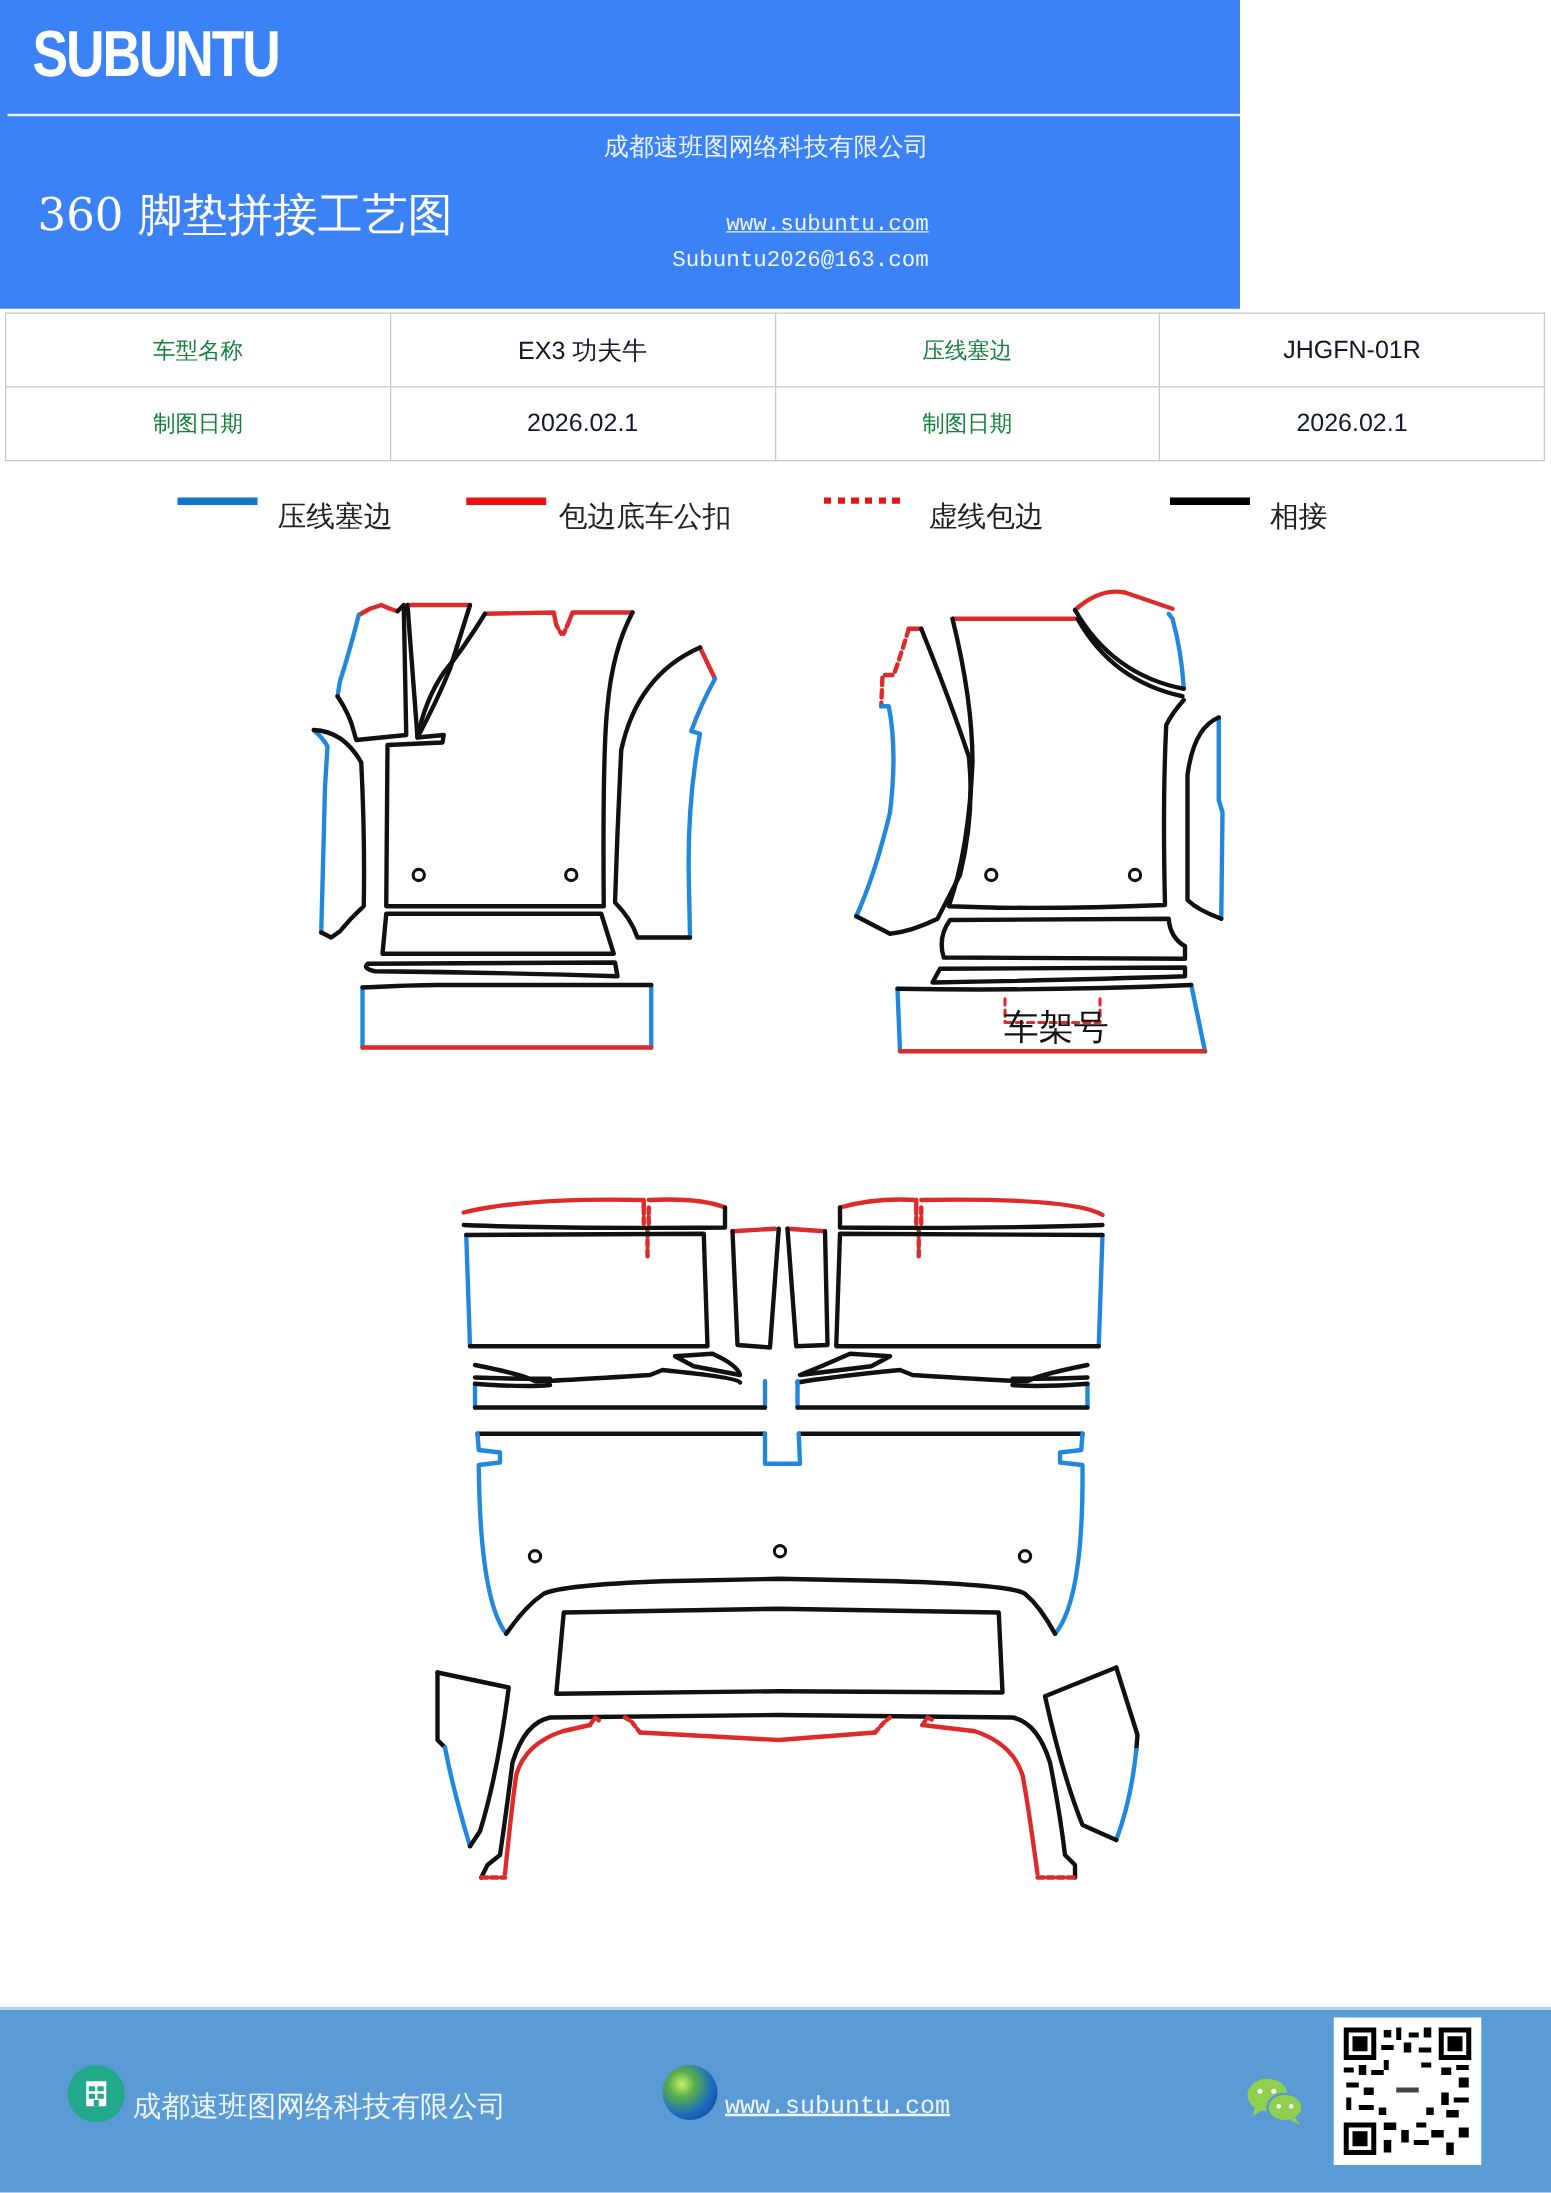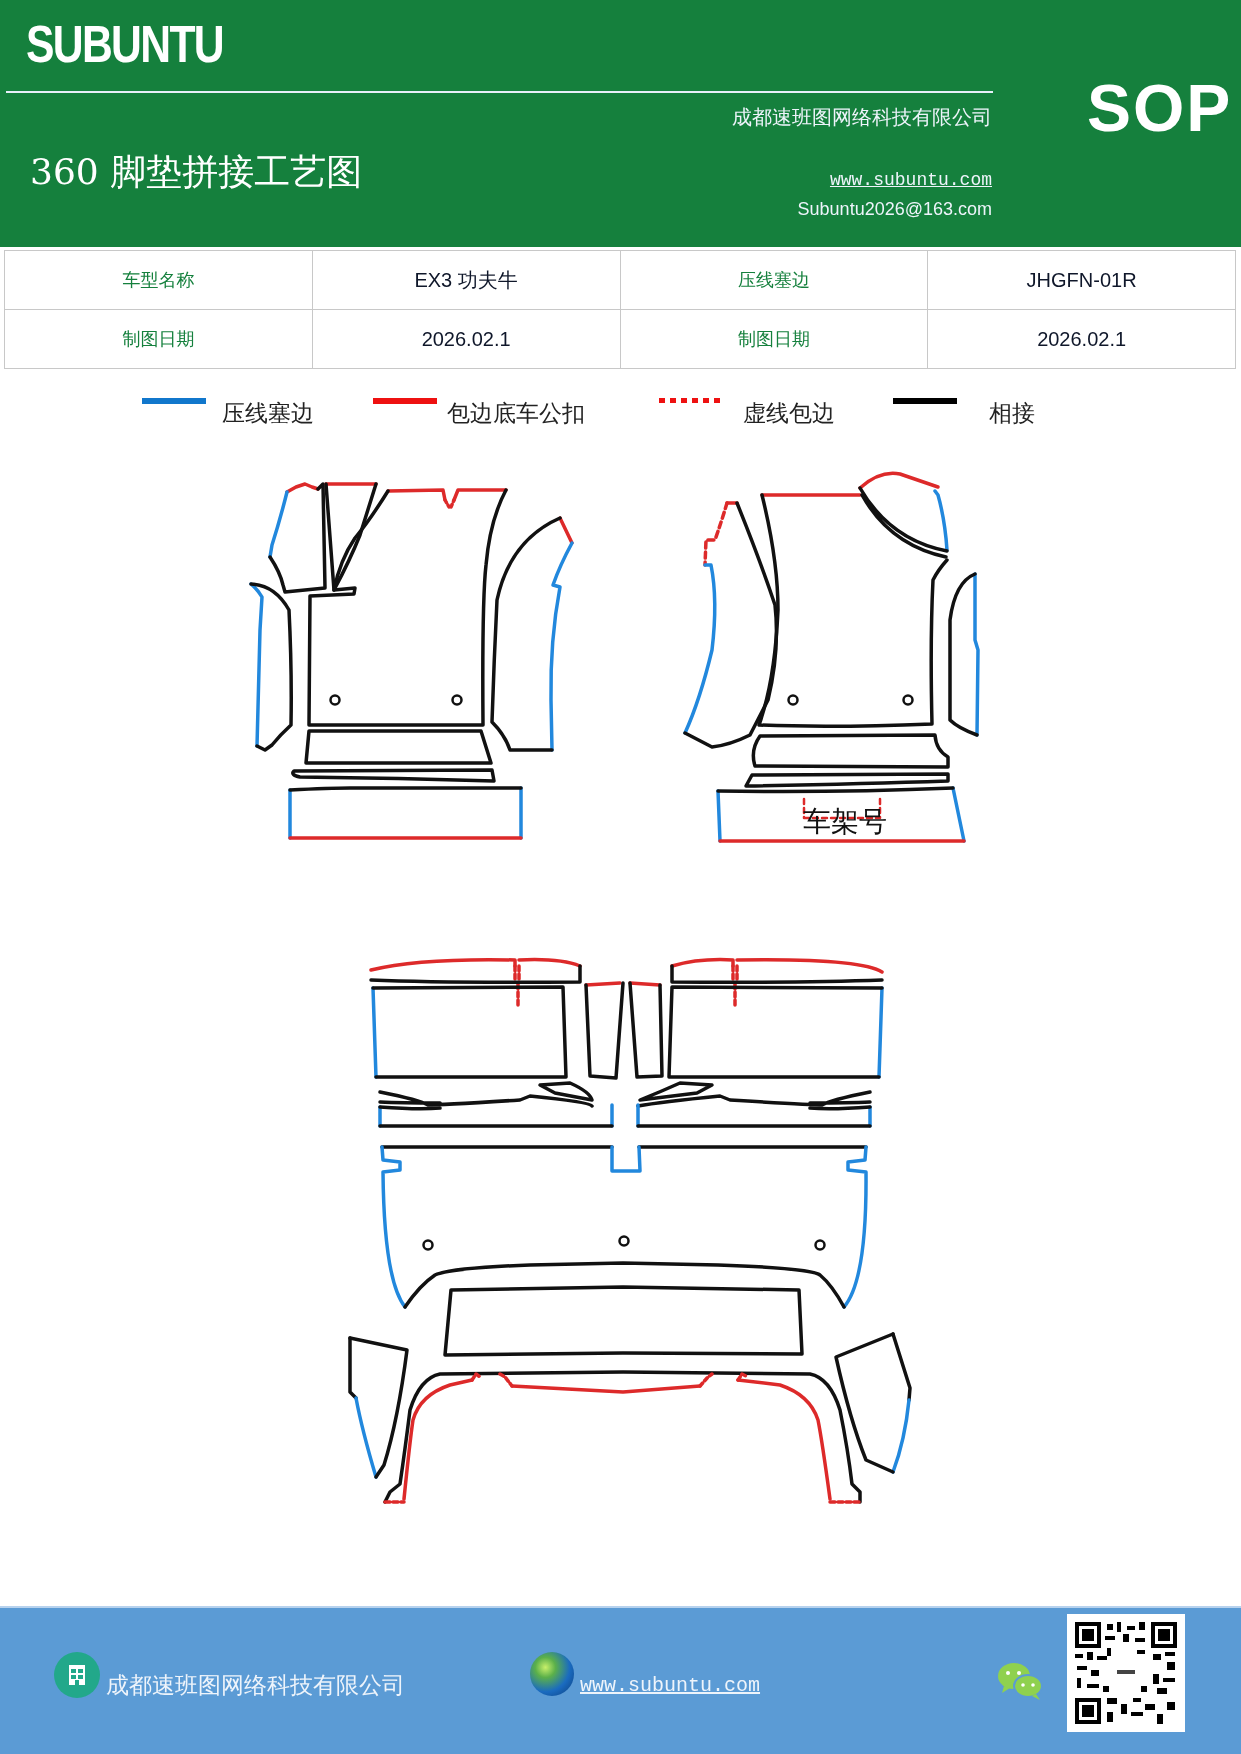--- a/index.html
+++ b/index.html
@@ -1,25 +1,25 @@
 <!DOCTYPE html>
 <html><head>
 <meta charset="utf-8">
 <style>
   html, body { margin:0; padding:0; }
   body { width:1241px; height:1754px; position:relative; background:#ffffff; overflow:hidden;
          font-family:"DejaVu Serif", serif; }
-  .header { position:absolute; left:0; top:0; width:1241px; height:247px; background:#15803d; }
+  .header { position:absolute; left:0; top:0; width:992px; height:247px; background:#3b82f6; }
   .brand { position:absolute; left:26px; top:14px; color:#fff; font-family:"Liberation Sans", sans-serif;
            font-weight:bold; font-size:52px; letter-spacing:-2px; transform:scaleX(0.82); transform-origin:left top; }
   .hdr-rule { position:absolute; left:6px; top:91px; width:987px; height:2px; background:#e8f0fa; }
   .doc-title { position:absolute; left:30px; top:148px; color:#fff; font-size:36px; font-family:"DejaVu Serif", serif; }
   .company { position:absolute; right:249px; top:104px; color:#eef4fb; font-size:20px; text-align:right; }
   .website { position:absolute; right:249px; top:170px; color:#eef4fb; font-size:18px; font-family:"Liberation Mono", monospace; text-decoration:underline; }
-  .email { position:absolute; right:249px; top:199px; color:#eef4fb; font-size:18px; font-family:Liberation Sans, sans-serif; }
+  .email { position:absolute; right:249px; top:199px; color:#eef4fb; font-size:18px; font-family:Liberation Mono, monospace; }
   .sop { position:absolute; left:1087px; top:70px; color:#fff; font-size:66px; font-family:Liberation Sans, sans-serif; font-weight:bold; letter-spacing:2px; }
 
   .info-table { position:absolute; left:4px; top:250px; width:1232px; border-collapse:collapse; }
   .info-table td { border:1.5px solid #c8c8c8; height:56px; text-align:center; font-size:18px; color:#15803d; width:25%; }
   .info-table td.v { font-family:"Liberation Sans", sans-serif; font-size:20px; color:#0f172a; }
 
   .legend { position:absolute; top:398px; left:0; width:1241px; height:40px; }
   .lg-item { position:absolute; top:0; display:flex; align-items:flex-start; }
   .lg-line { width:64px; height:6px; margin-right:16px; }
   .lg-label { font-size:23px; color:#222; }
@@ -72,21 +72,21 @@
     <span class="lg-label">压线塞边</span>
   </div>
   <div class="lg-item" style="left:373px;">
     <span class="lg-line" style="background:#ee1111;margin-right:10px;"></span>
     <span class="lg-label">包边底车公扣</span>
   </div>
   <div class="lg-item" style="left:659px;">
     <span class="lg-line" style="background:repeating-linear-gradient(90deg,#ee1111 0 6px,transparent 6px 11px);height:5px;margin-right:20px;"></span>
     <span class="lg-label">虚线包边</span>
   </div>
-  <div class="lg-item" style="left:893px;gap:16px;">
+  <div class="lg-item" style="left:936px;">
     <span class="lg-line" style="background:#000;margin-right:16px;"></span>
     <span class="lg-label">相接</span>
   </div>
 </div>
 
 <svg class="diagram" width="1241" height="1600" viewBox="0 0 1241 1600" fill="none" stroke-width="3.5" stroke-linecap="round" stroke-linejoin="round">
 
   <g>
 
     <path d="M287,492 L296,487 L305,484 L312,487 L318,489" stroke="#dd2a2a"></path>

